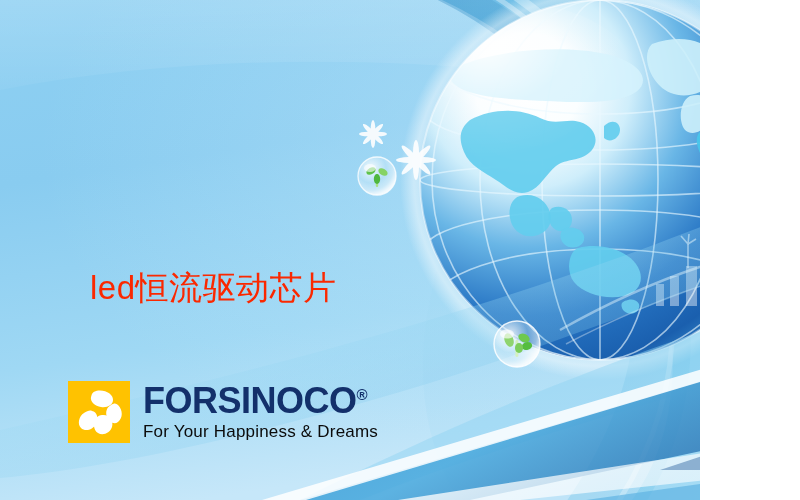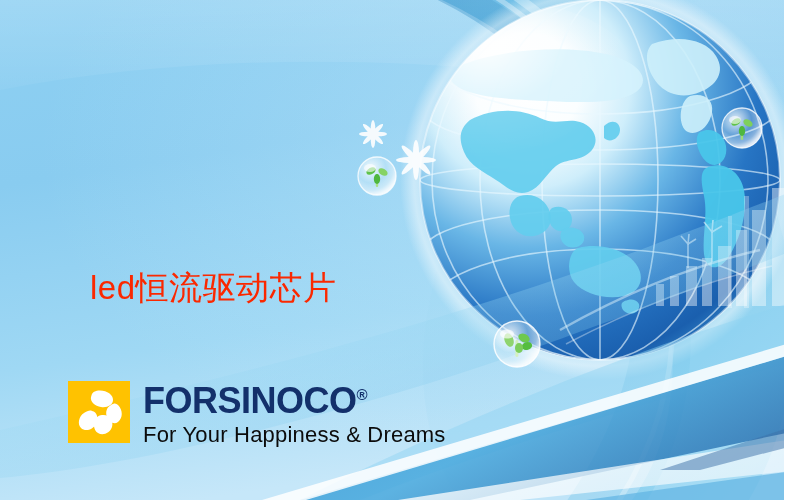--- a/index.html
+++ b/index.html
@@ -1,20 +1,20 @@
 <!DOCTYPE html>
 <html><head>
 <meta charset="utf-8">
 <style>
   html,body{margin:0;padding:0;background:#fff;}
   body{font-family:"Liberation Sans","DejaVu Sans",sans-serif;}
 
   #banner{
     position:relative;
-    width:784px;height:500px;
+    width:700px;height:500px;
     overflow:hidden;
     background:linear-gradient(175deg,#8fd0f2 0%,#86cbef 28%,#93d4f3 58%,#aadcf5 80%,#c3e6f8 100%);
   }
 
   .layer{position:absolute;top:0;left:0;width:800px;height:500px;}
   .layer svg{display:block;width:800px;height:500px;}
 
   
   #headline{
     position:absolute;
@@ -59,21 +59,21 @@
     position:relative;
   }
   #logo-reg{
     font-size:15px;
     vertical-align:super;
     font-weight:bold;
     letter-spacing:0;
   }
   #logo-tagline{
     color:#0b0b0b;
-    font-size:22px;
+    font-size:17px;
     letter-spacing:.2px;
     margin-top:3px;
     white-space:nowrap;
   }
 </style>
 </head>
 <body>
 
 <div id="banner">
 

